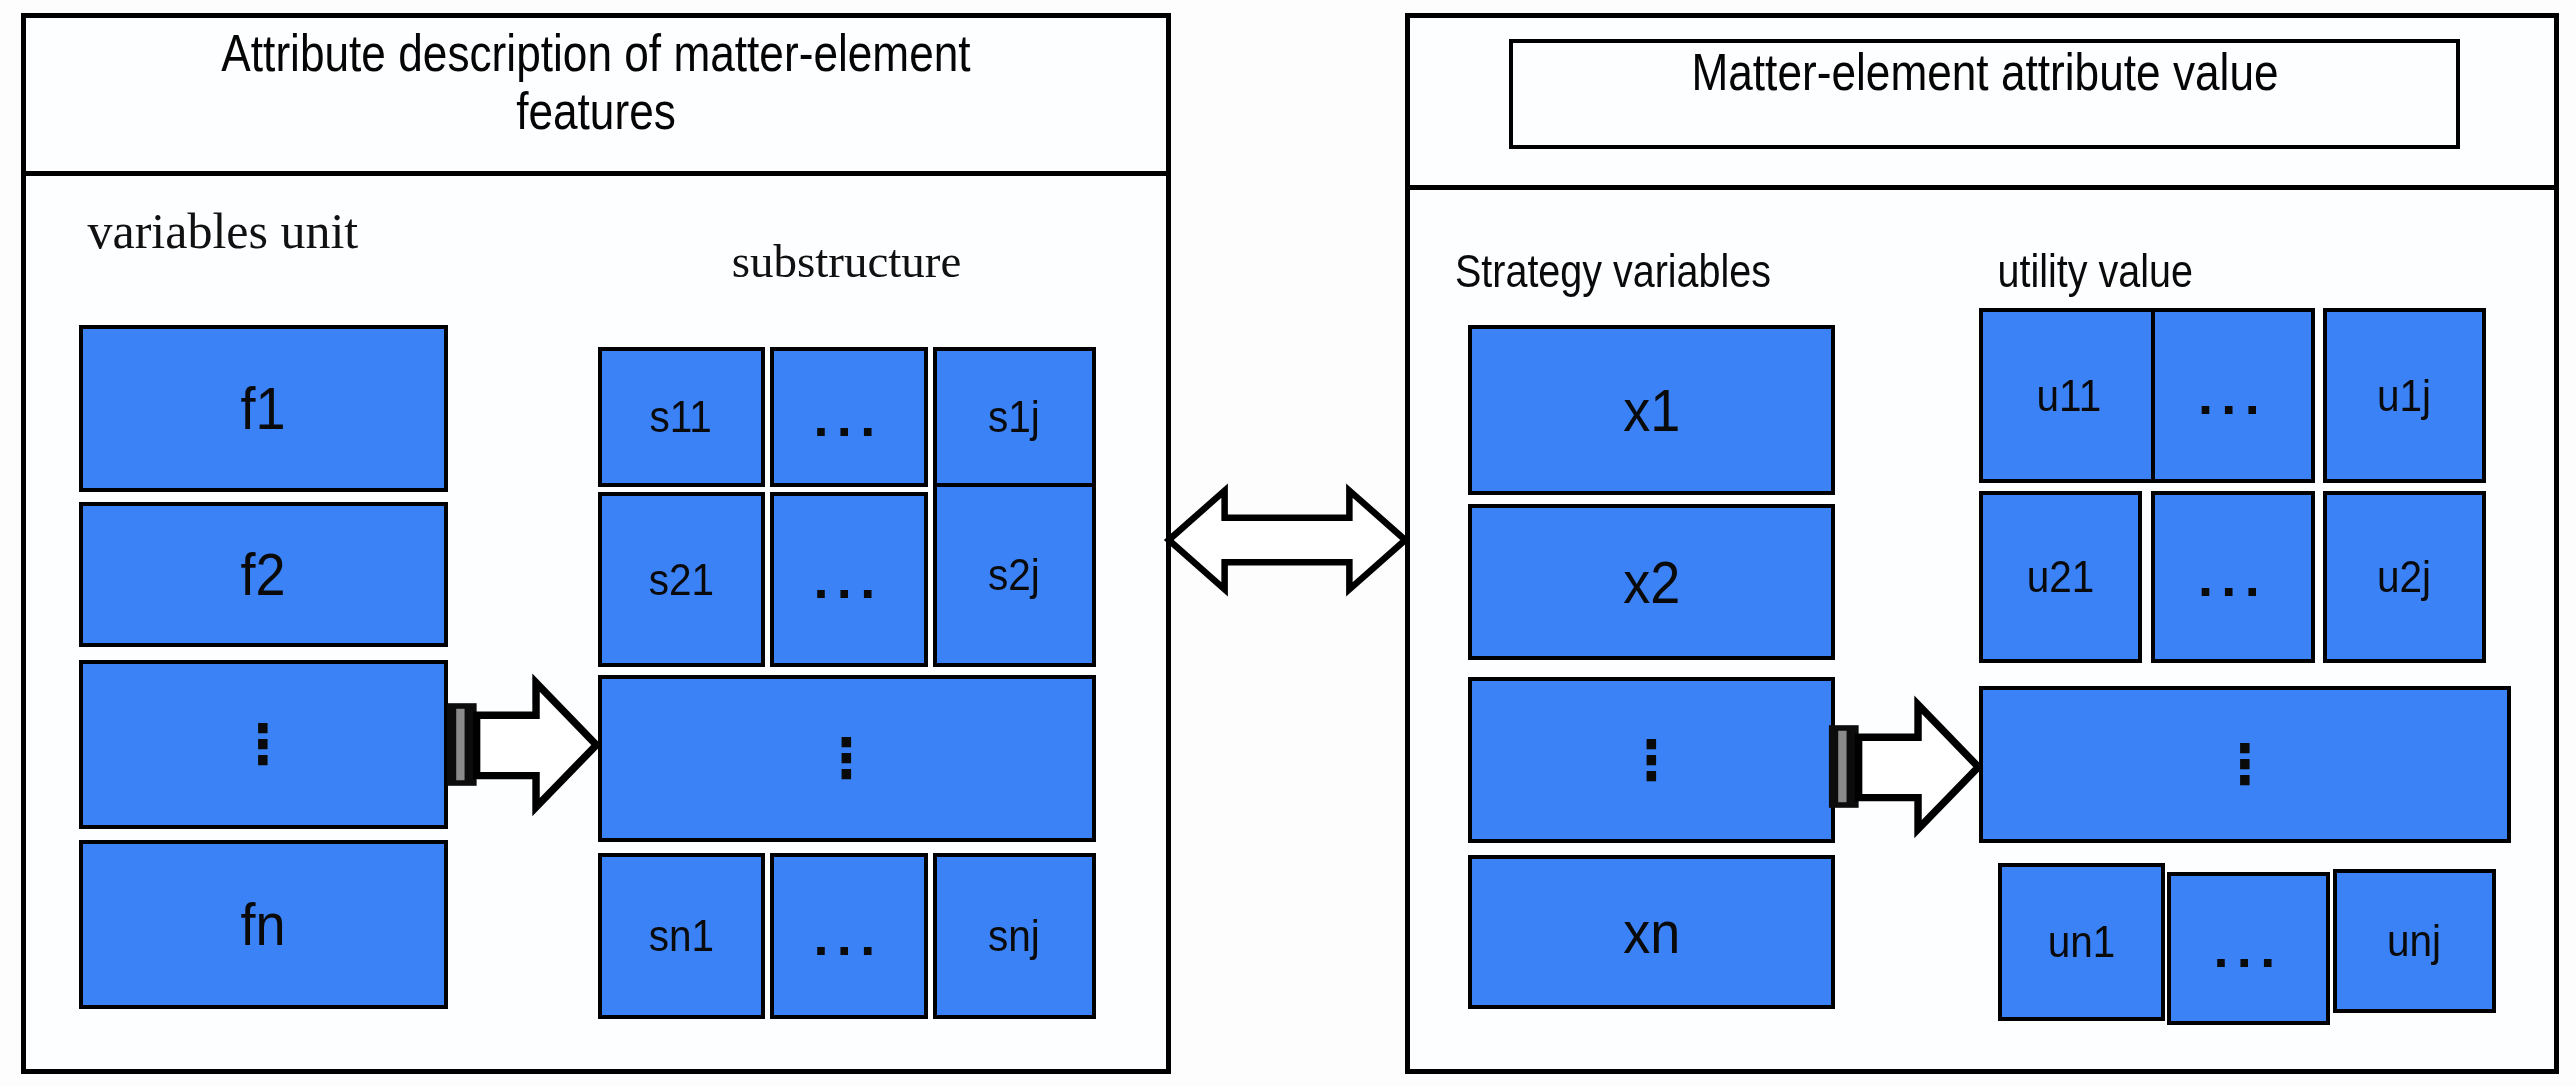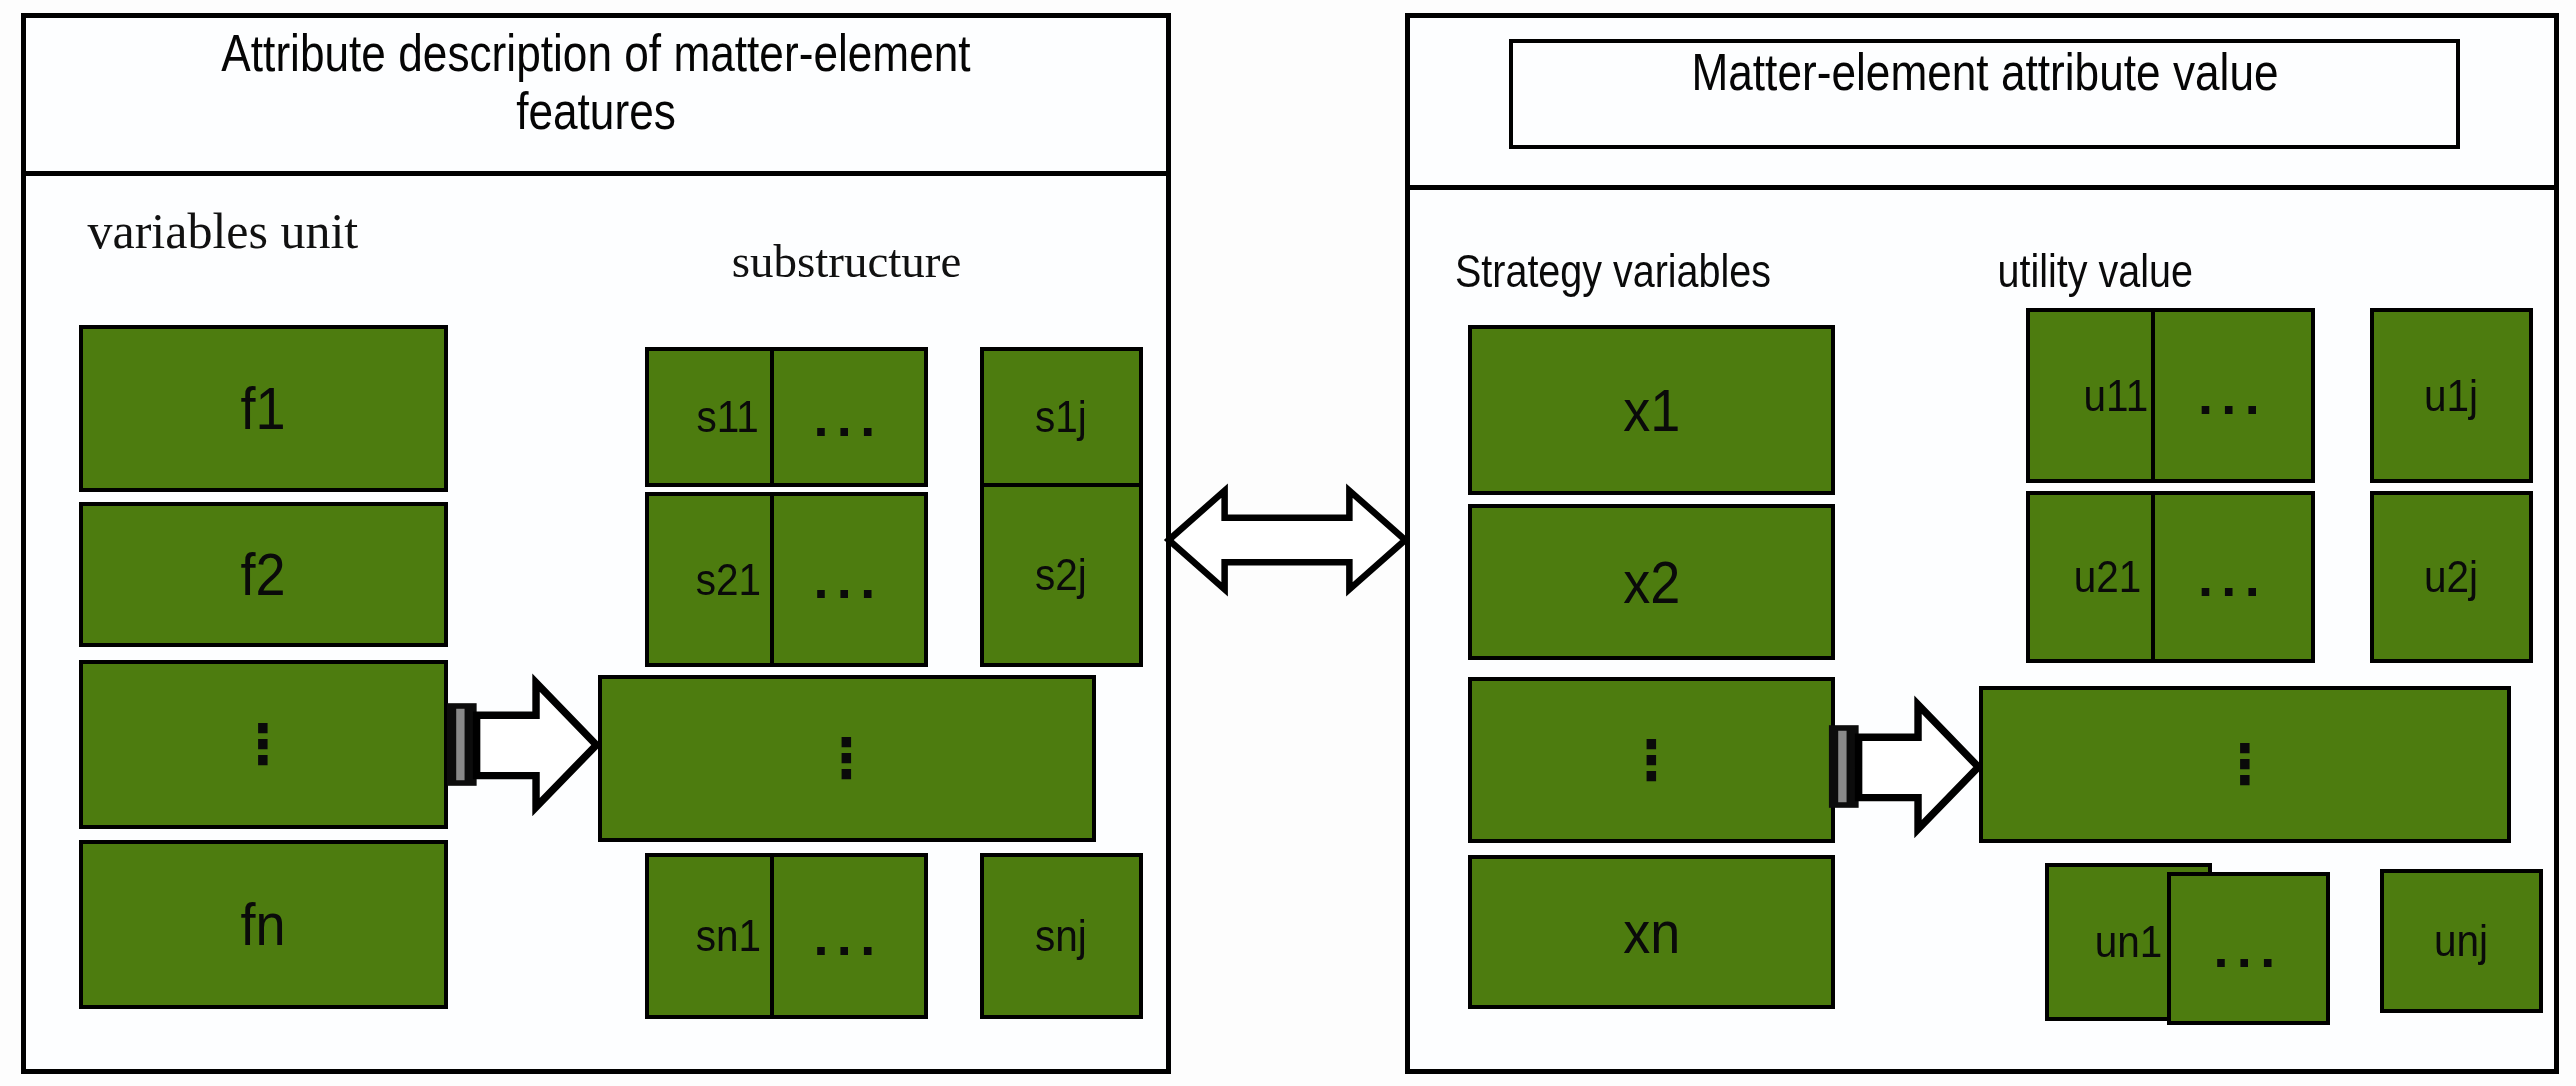--- a/index.html
+++ b/index.html
@@ -58,25 +58,25 @@
     white-space:nowrap;
   }
   .sans-label .cond, .centered-label .cond{display:inline-block;transform:scaleX(.84);transform-origin:left center;}
   .centered-label{position:absolute;text-align:left;}
   .centered-label .cond{transform-origin:center center;}
 
   .box{
     position:absolute;
     border:4.7px solid #000;
     box-sizing:border-box;
-    background:#4d7c0f;
+    background:#3b82f6;
     display:flex;align-items:center;justify-content:center;
   }
   .big-cell{font-size:60px;}
-  .small-cell{font-size:45px;margin-left:47px;}
+  .small-cell{font-size:45px;}
   .cell-txt{display:inline-block;transform:scaleX(.9);transform-origin:center center;}
 
   .hdots{font-size:54px;font-weight:bold;letter-spacing:8.4px;line-height:18.6px;padding-top:0px;}
   .hdots .cell-txt{transform:none;}
   .vdots{font-family:"DejaVu Sans", sans-serif;font-size:54px;font-weight:bold;}
   .vdots .cell-txt{transform:none;letter-spacing:0;}
 
   .arrow-wrap{position:absolute;}
   svg{display:block;overflow:visible;}
 </style>

